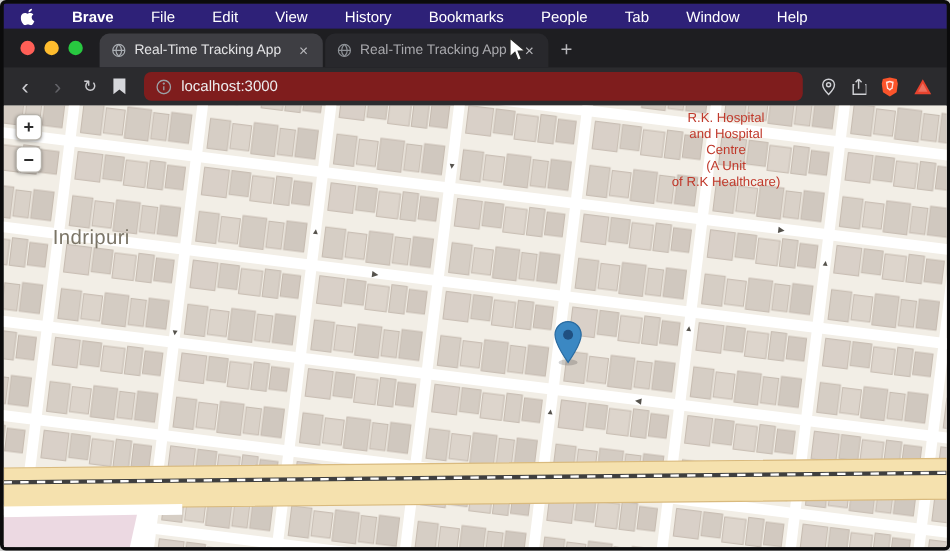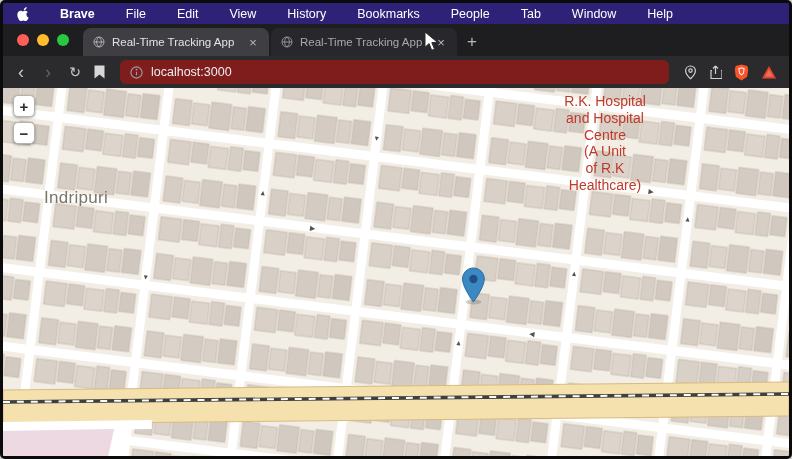--- a/index.html
+++ b/index.html
@@ -44,21 +44,21 @@
   
   .map{flex:1;position:relative;background:#f2eee6;overflow:hidden;}
   .map-svg{position:absolute;inset:0;width:100%;height:100%;display:block;}
   .zoomctl{position:absolute;left:10px;top:7px;display:flex;flex-direction:column;gap:5px;z-index:5;}
   .zoomctl button{width:22px;height:22px;background:#fff;border:1px solid #b6b2aa;border-radius:5px;
     font-size:15px;font-weight:bold;color:#2b2b2b;line-height:1;padding:0;
     box-shadow:0 1px 3px rgba(0,0,0,.35);font-family:"Liberation Sans",sans-serif;}
   .place-label{position:absolute;left:41px;top:100px;color:#7b7567;font-size:17px;
     letter-spacing:.3px;z-index:4;}
   .hospital-label{position:absolute;left:552px;top:5px;width:100px;text-align:center;
-    color:#c0392b;font-size:14px;line-height:1.2;font-weight:500;z-index:4;}
+    color:#c0392b;font-size:11px;line-height:1.2;font-weight:500;z-index:4;}
   
   .cursor{position:absolute;left:421px;top:28px;z-index:50;pointer-events:none;}
 </style>
 </head>
 <body>
 
 <div class="frame">
 
   <div class="menubar">
     <span class="apple">

